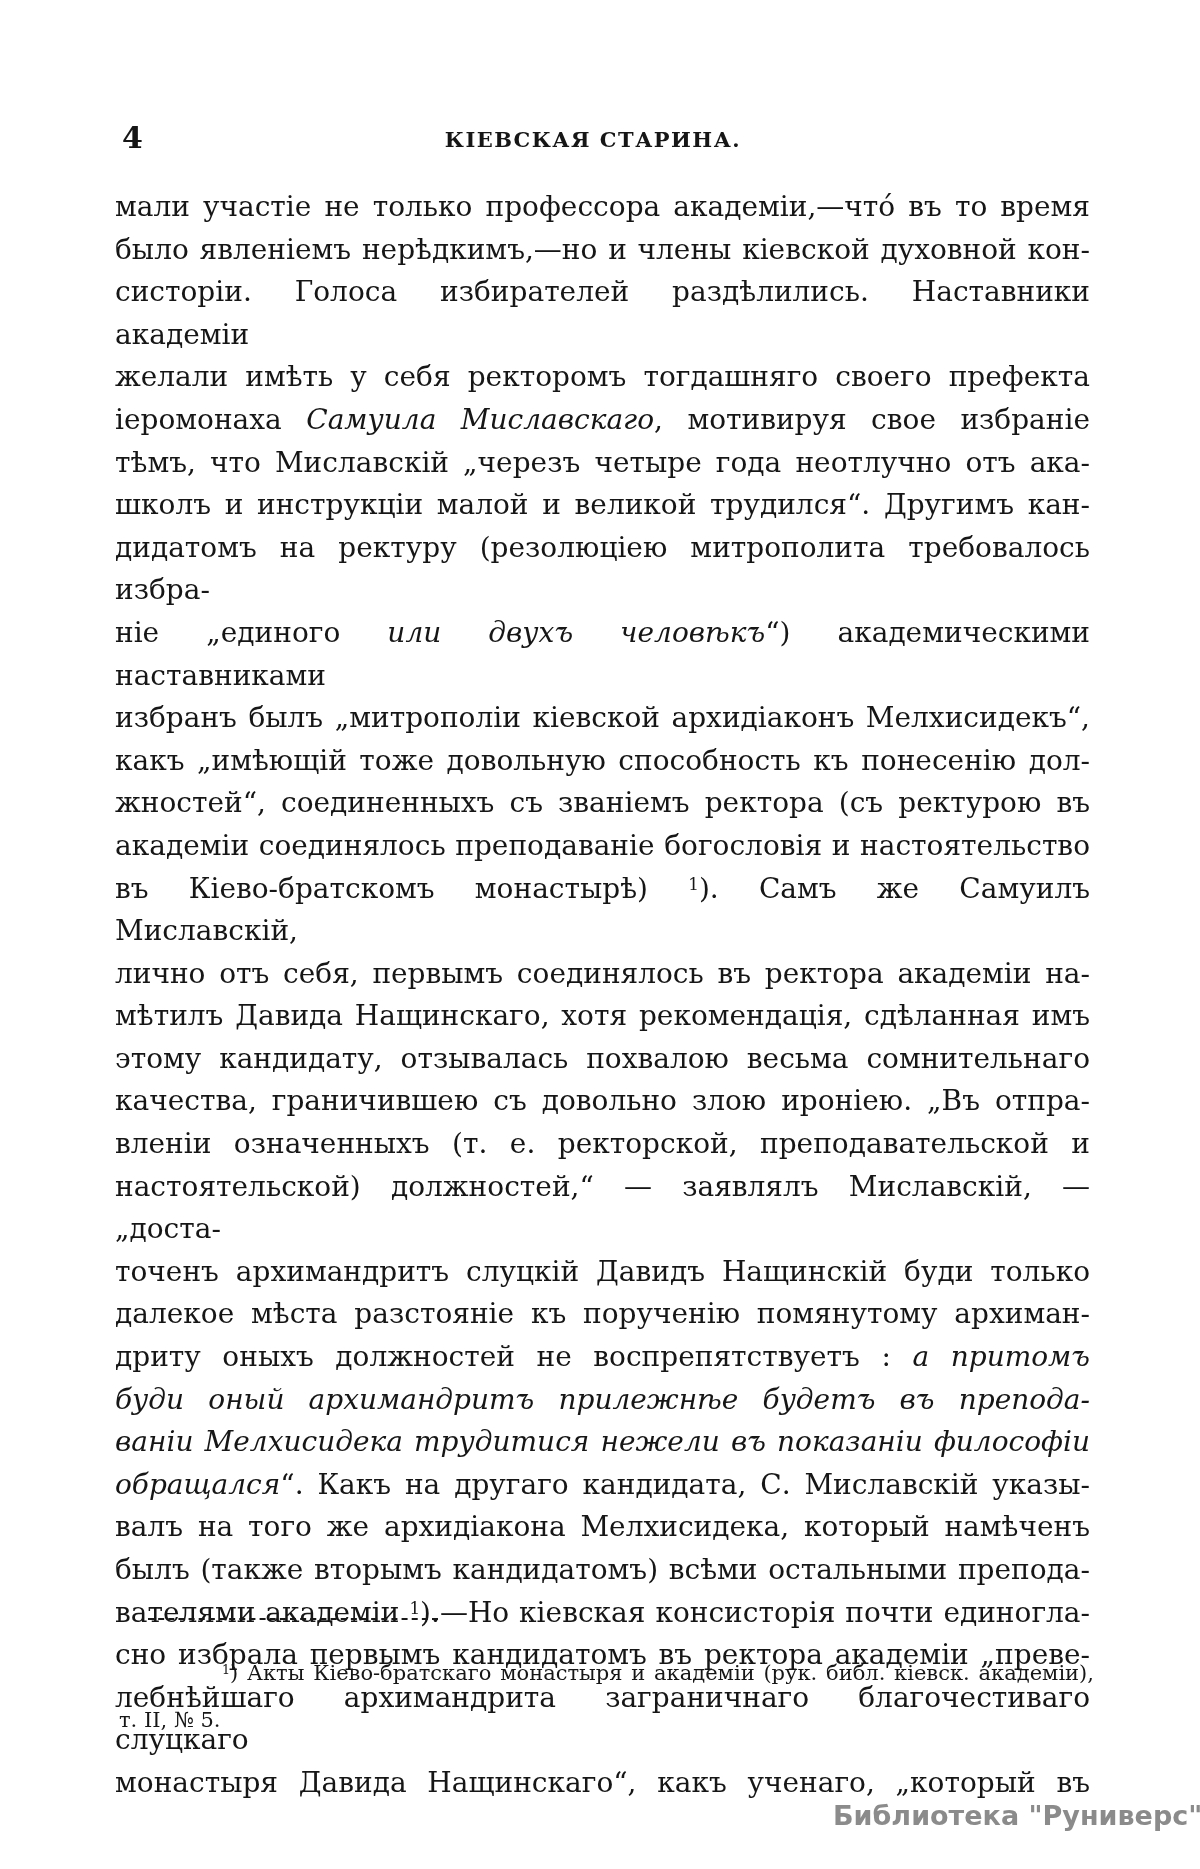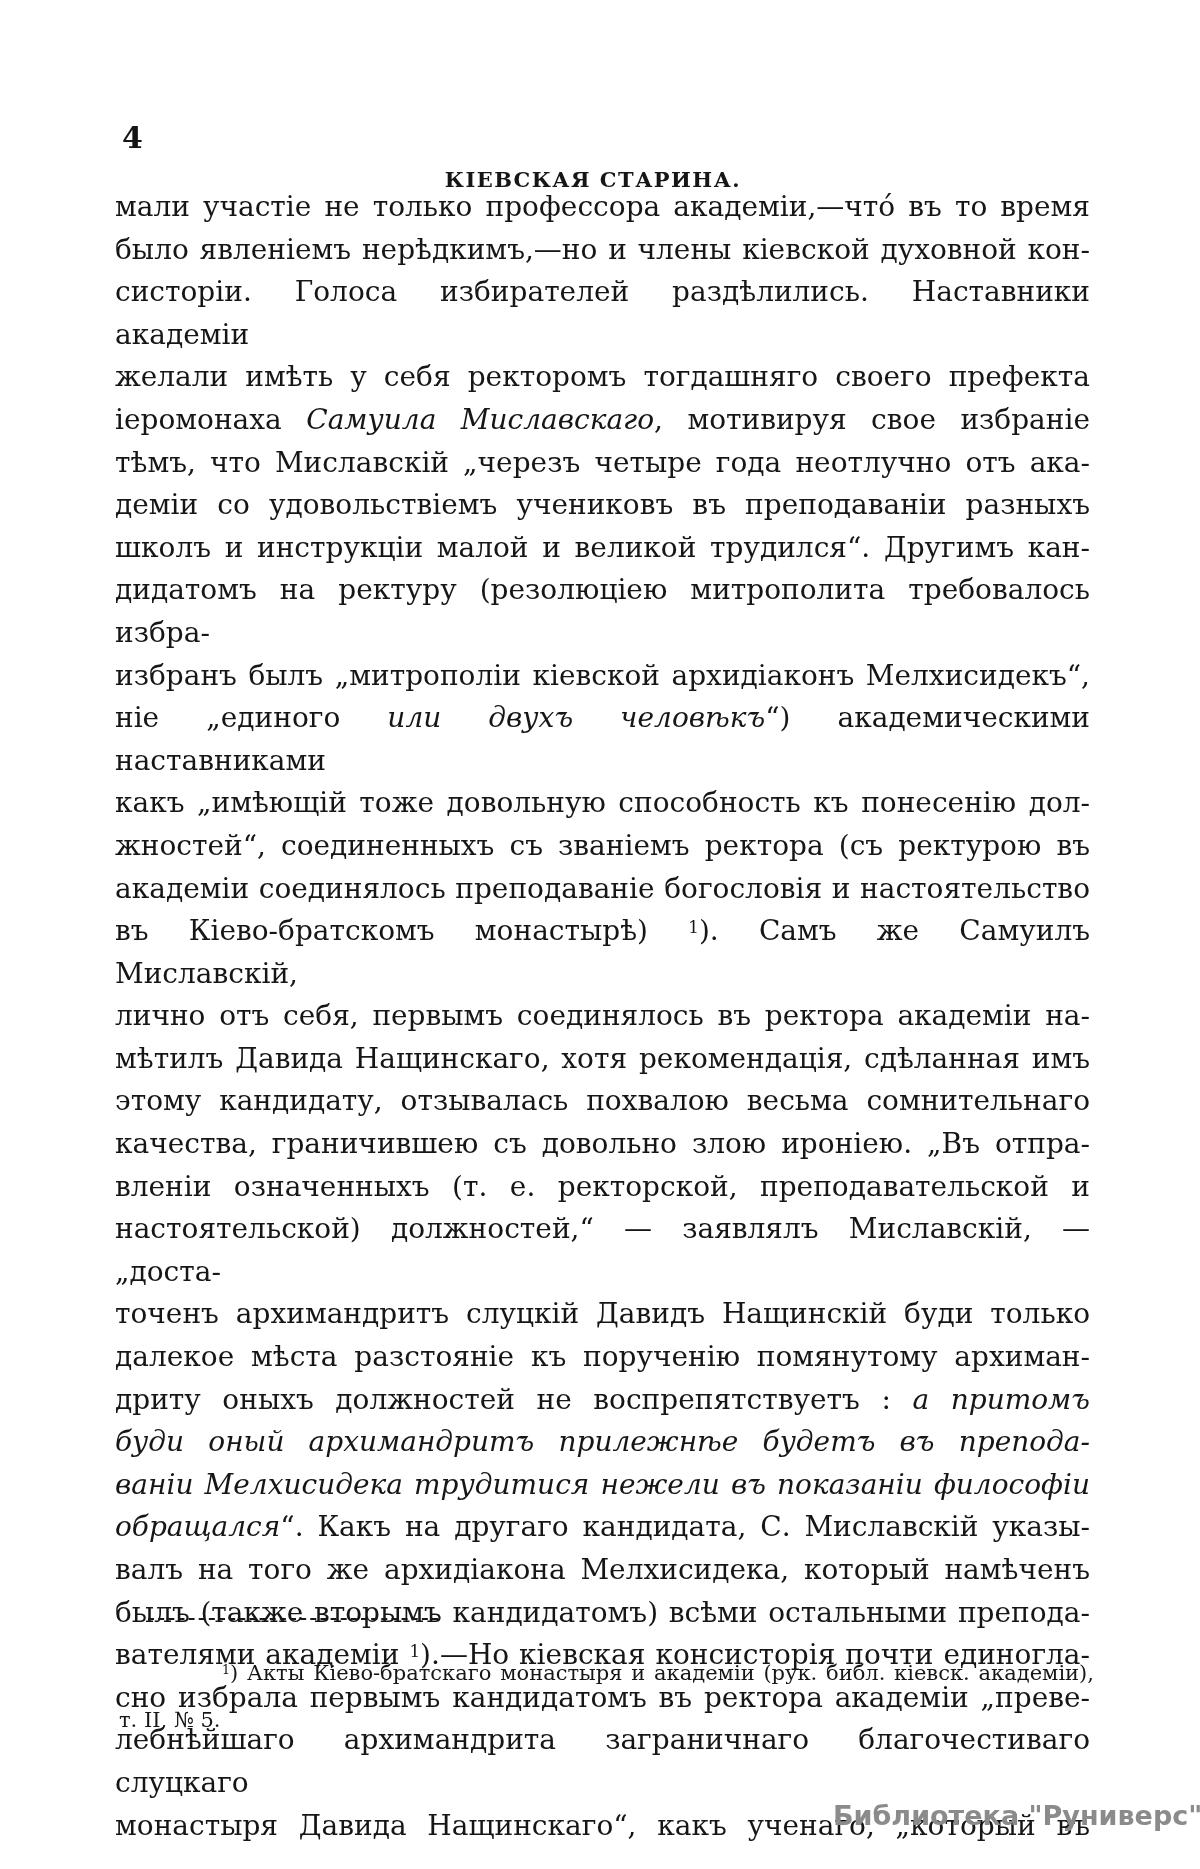--- a/index.html
+++ b/index.html
@@ -23,21 +23,20 @@
   .running-title {
     position: absolute;
     left: 373px;
     top: 127px;
     width: 440px;
     text-align: center;
     font-size: 21px;
     font-weight: 700;
     letter-spacing: 1.5px;
     white-space: nowrap;
-    margin-top: 40px;
   }
   .body-text {
     position: absolute;
     top: 186px;
     left: 115px;
     width: 975px;
     font-size: 28px;
     line-height: 42.6px;
   }
   .tline {
@@ -88,25 +87,24 @@
 
   <div class="running-title">КІЕВСКАЯ СТАРИНА.</div>
 
   <div class="body-text">
       <div class="tline first"><span>мали участіе не только профессора академіи,—чтó въ то время</span></div>
       <div class="tline"><span>было явленіемъ нерѣдкимъ,—но и члены кіевской духовной кон-</span></div>
       <div class="tline"><span>систоріи. Голоса избирателей раздѣлились. Наставники академіи</span></div>
       <div class="tline"><span>желали имѣть у себя ректоромъ тогдашняго своего префекта</span></div>
       <div class="tline"><span>іеромонаха </span><span class="italic">Самуила Миславскаго</span><span>, мотивируя свое избраніе</span></div>
       <div class="tline"><span>тѣмъ, что Миславскій „черезъ четыре года неотлучно отъ ака-</span></div>
-      <div class="tline"><span>деміи со удовольствіемъ учениковъ въ преподаваніи разныхъ</span></div>
       <div class="tline"><span>школъ и инструкціи малой и великой трудился“. Другимъ кан-</span></div>
       <div class="tline"><span>дидатомъ на ректуру (резолюціею митрополита требовалось избра-</span></div>
+      <div class="tline"><span>ніе „единого </span><span class="italic">или двухъ человѣкъ</span><span>“) академическими наставниками</span></div>
       <div class="tline"><span>избранъ былъ „митрополіи кіевской архидіаконъ Мелхисидекъ“,</span></div>
-      <div class="tline"><span>ніе „единого </span><span class="italic">или двухъ человѣкъ</span><span>“) академическими наставниками</span></div>
       <div class="tline"><span>какъ „имѣющій тоже довольную способность къ понесенію дол-</span></div>
       <div class="tline"><span>жностей“, соединенныхъ съ званіемъ ректора (съ ректурою въ</span></div>
       <div class="tline"><span>академіи соединялось преподаваніе богословія и настоятельство</span></div>
       <div class="tline"><span>въ Кіево-братскомъ монастырѣ) </span><span class="sup">1</span><span>). Самъ же Самуилъ Миславскій,</span></div>
       <div class="tline"><span>лично отъ себя, первымъ соединялось въ ректора академіи на-</span></div>
       <div class="tline"><span>мѣтилъ Давида Нащинскаго, хотя рекомендація, сдѣланная имъ</span></div>
       <div class="tline"><span>этому кандидату, отзывалась похвалою весьма сомнительнаго</span></div>
       <div class="tline"><span>качества, граничившею съ довольно злою ироніею. „Въ отпра-</span></div>
       <div class="tline"><span>вленіи означенныхъ (т. е. ректорской, преподавательской и</span></div>
       <div class="tline"><span>настоятельской) должностей,“ — заявлялъ Миславскій, — „доста-</span></div>

